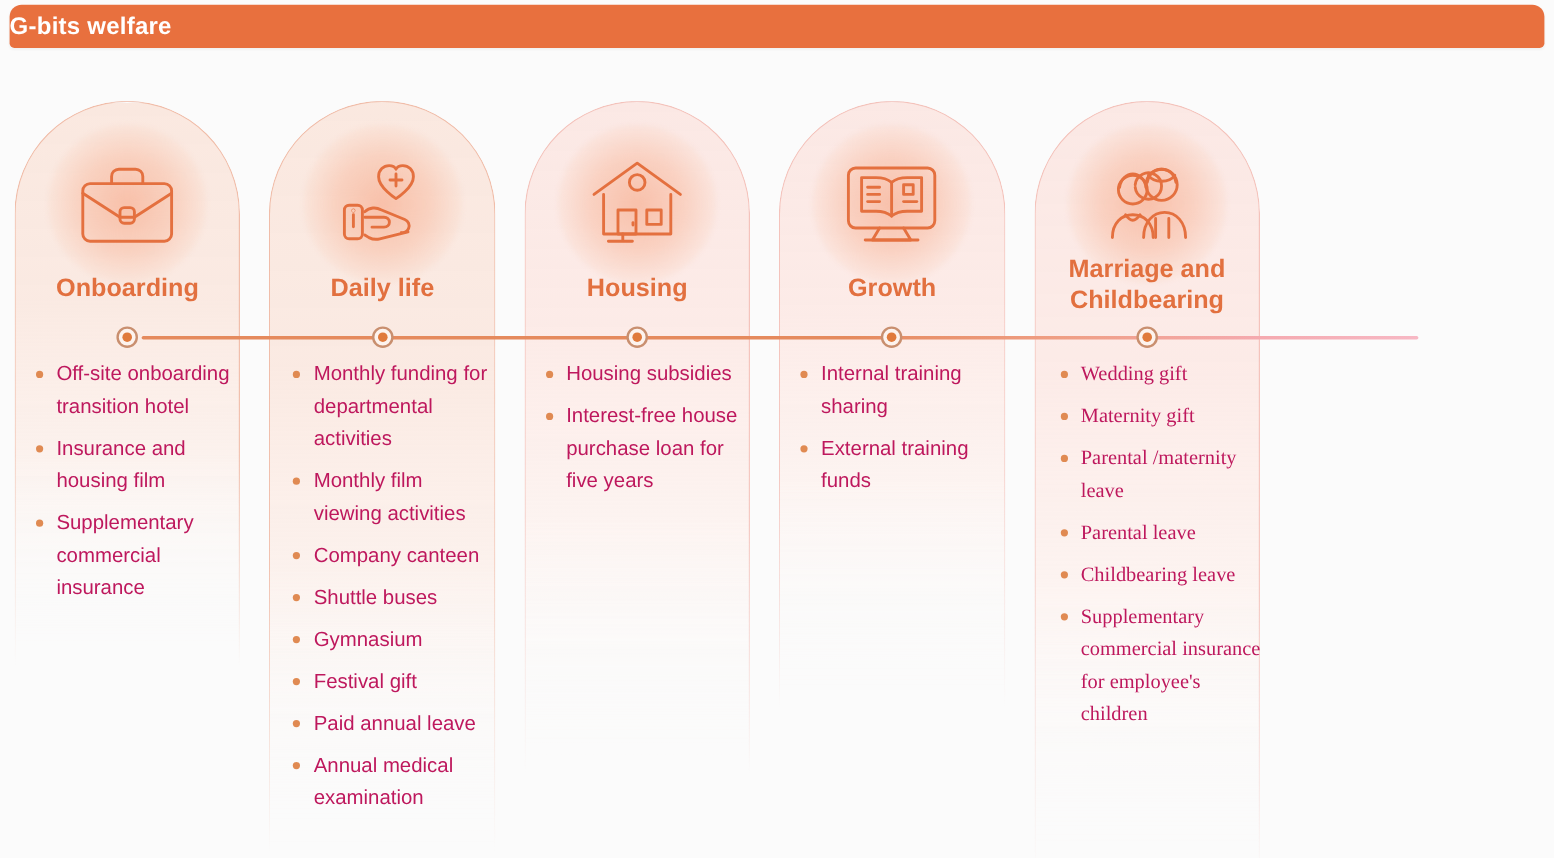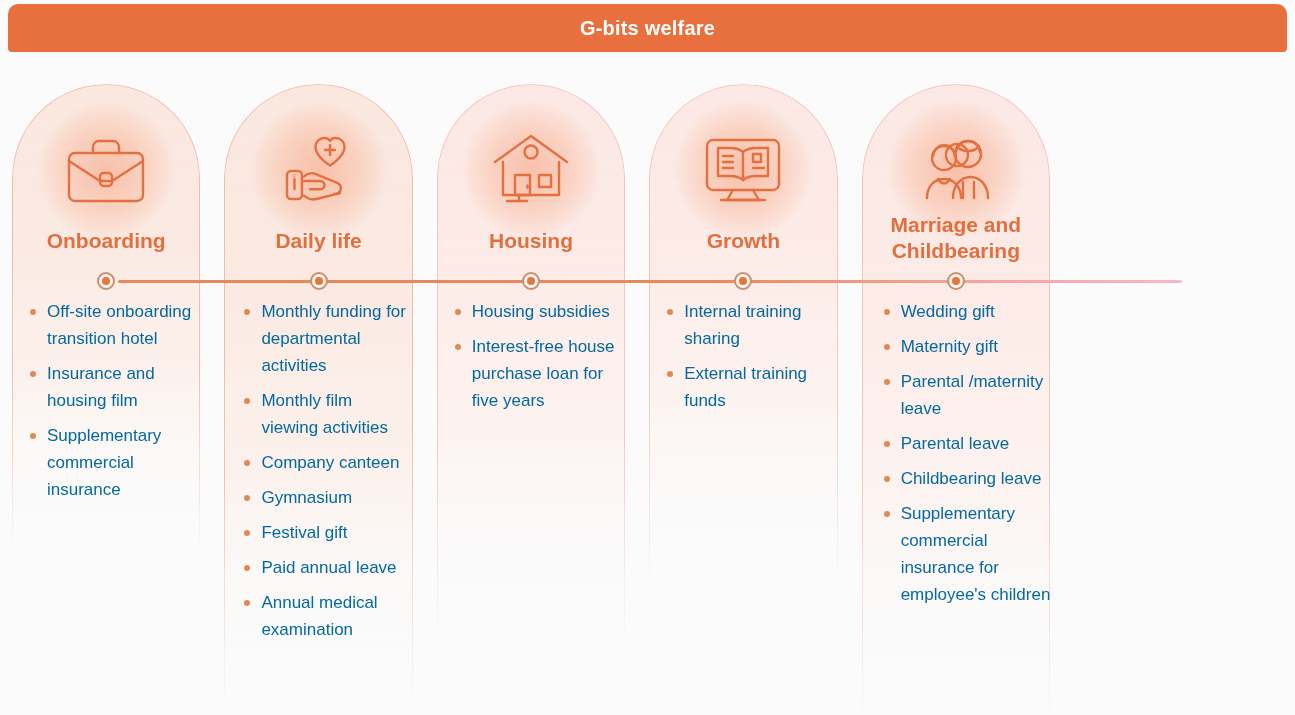--- a/index.html
+++ b/index.html
@@ -20,26 +20,25 @@
     background: #fbfbfb;
     overflow: hidden;
   }
 
   
   .header-bar {
     position: absolute;
     left: 8px;
     top: 4px;
     width: 1279px;
-    height: 48px;
+    height: 36px;
     background: #e8703e;
     border-radius: 10px 10px 4px 4px;
     display: flex;
     align-items: center;
-    justify-content: center;
     box-shadow: 0 1px 2px rgba(0,0,0,0.04);
   }
   .header-title {
     color: #ffffff;
     font-size: 20px;
     font-weight: bold;
     letter-spacing: 0.2px;
   }
 
   
@@ -182,21 +181,21 @@
     right: 14px;
     top: 236px;
     z-index: 4;
   }
   .list-item {
     position: relative;
     padding-left: 21px;
     margin-bottom: 8px;
     font-size: 17px;
     line-height: 27px;
-    color: #0369a1;
+    color: #be185d;
   }
   .list-item::before {
     content: "";
     position: absolute;
     left: 4px;
     top: 11px;
     width: 6px;
     height: 6px;
     border-radius: 50%;
     background: #e08a52;
@@ -253,20 +252,21 @@
         </svg>
       </div>
       <div class="col-title">Daily life</div>
       <div class="node-ring">
           <div class="node-core"></div>
         </div>
       <ul class="list" style="list-style:none;margin:0;padding:0;">
         <li class="list-item">Monthly funding for departmental activities</li>
         <li class="list-item">Monthly film viewing activities</li>
         <li class="list-item">Company canteen</li>
+        <li class="list-item">Shuttle buses</li>
         <li class="list-item">Gymnasium</li>
         <li class="list-item">Festival gift</li>
         <li class="list-item">Paid annual leave</li>
         <li class="list-item">Annual medical examination</li>
       </ul>
     </div>
 
     <div class="col col-3">
       <div class="arch pinkish"></div>
       <div class="glow"></div>
@@ -331,21 +331,21 @@
           <path d="M14 66c0-12 7.5-19 17-19s17 7 17 19"></path>
           <path d="M40 66c0-13 8-21 17.5-21S75 53 75 66"></path>
           <path d="M50 50v16M61 50v16"></path>
           <path d="M25 47c2 3 4 4.5 6 4.5s4-1.5 6-4.5"></path>
         </svg>
       </div>
       <div class="col-title two-line"><span>Marriage and</span><br><span>Childbearing</span></div>
       <div class="node-ring">
           <div class="node-core"></div>
         </div>
-      <ul class="list" style="list-style:none;margin:0;padding:0;">
+      <ul class="list" style="list-style:none;margin:0;padding:0;font-family:Liberation Serif, serif;">
         <li class="list-item">Wedding gift</li>
         <li class="list-item">Maternity gift</li>
         <li class="list-item">Parental /maternity leave</li>
         <li class="list-item">Parental leave</li>
         <li class="list-item">Childbearing leave</li>
         <li class="list-item">Supplementary commercial insurance for employee's children</li>
       </ul>
     </div>
 
   </div>

